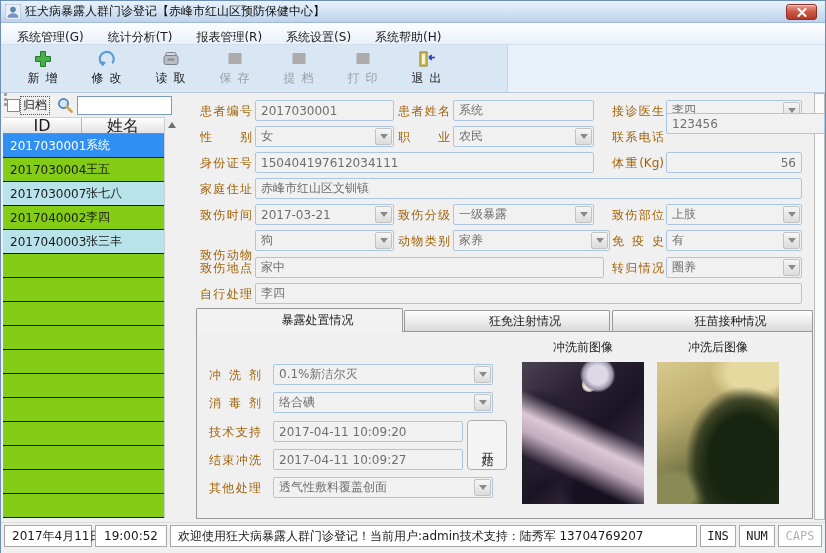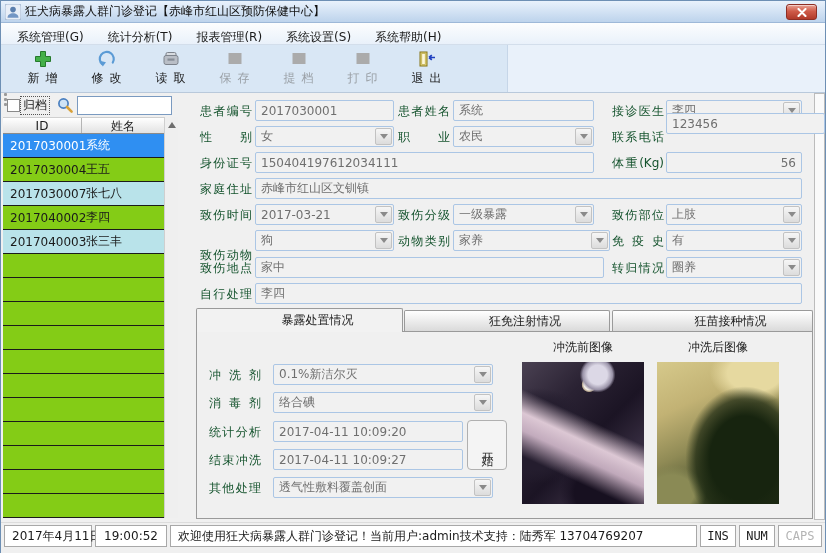--- a/index.html
+++ b/index.html
@@ -45,21 +45,21 @@
     margin-left:6px; cursor:pointer; }
   .archive-lbl { padding:0 2px; border:1px dotted #555; }
   .search-btn { width:20px; height:20px; margin-left:5px; display:flex; align-items:center;
     justify-content:center; cursor:pointer; }
   .search-input { margin-left:2px; width:95px; height:19px; border:1px solid #7a9ac0;
     background:#fff; font:inherit; padding:0 3px; }
 
   .ptable { position:absolute; left:2px; top:116px; width:161px; height:401px; background:#fff; }
   .thead { display:flex; height:17px; background:linear-gradient(#ffffff,#e2e2e2);
     border-bottom:1px solid #8a8a8a; border-top:1px solid #cfcfcf; }
-  .th { text-align:center; line-height:16px; font-size:12px; }
+  .th { text-align:center; line-height:16px; font-size:16px; }
   .th.id { width:79px; border-right:1px solid #b5b5b5; }
   .th.nm { flex:1; }
   .trow { display:flex; height:24px; border-bottom:1px solid #1b1b1b; background:#84cc16;
     align-items:center; cursor:pointer; }
   .trow .cid { width:77px; padding-left:7px; }
   .trow .cnm { flex:1; padding-left:6px; }
   .trow.selected { background:#2f8ff2; color:#fff; }
   .trow.archived { background:#b9e3ea; }
   .vscroll { position:absolute; left:163px; top:116px; width:14px; height:401px;
     background:#efefef; border-left:1px solid #cfcfcf; }
@@ -67,21 +67,21 @@
   .arrow-up { width:0; height:0; border:4px solid transparent; border-bottom:6px solid #6e6e6e; margin-bottom:3px; }
 
   
   .rstrip { position:absolute; left:813px; top:92px; width:11px; height:427px;
     background:#fafafa; border:1px solid #bcbcbc; }
   .grip { position:absolute; left:3px; top:92px; display:flex; flex-direction:column; gap:2px; }
   .grip i { width:3px; height:3px; background:#9a9a9a; border-radius:1px; }
 
   
   .flabel { position:absolute; height:20px; line-height:20px; text-align:justify;
-    text-align-last:justify; color:#14532d; }
+    text-align-last:justify; color:#a16207; }
   .field { position:absolute; height:21px; background:#f1f1f1; border:1px solid #abc6e5;
     border-radius:2px; display:flex; align-items:center; }
   .fval { flex:1; padding:0 5px; color:#6f6f6f; white-space:nowrap; overflow:hidden; }
   .fval.right { text-align:right; }
   .dd-btn { width:17px; height:17px; margin-right:1px; background:linear-gradient(#f6f6f6,#dcdcdc);
     border:1px solid #c2c2c2; border-radius:2px; display:flex; align-items:center;
     justify-content:center; cursor:pointer; }
   .caret { width:0; height:0; border:4px solid transparent; border-top:5px solid #8a8a8a; margin-top:4px; }
 
   
@@ -405,21 +405,21 @@
     </div>
 
   <span class="flabel" style="left:208px;top:392px;width:52px;z-index:3">消 毒 剂</span>
   <div class="field" style="left:272px;top:391px;width:220px;z-index:3">
       <span class="fval">络合碘</span>
       <span class="dd-btn">
         <i class="caret"></i>
       </span>
     </div>
 
-  <span class="flabel" style="left:208px;top:421px;width:52px;z-index:3">统计分析</span>
+  <span class="flabel" style="left:208px;top:421px;width:52px;z-index:3">技术支持</span>
   <div class="field" style="left:272px;top:420px;width:190px;z-index:3">
       <span class="fval">2017-04-11 10:09:20</span>
     </div>
 
   <span class="flabel" style="left:208px;top:449px;width:52px;z-index:3">结束冲洗</span>
   <div class="field" style="left:272px;top:448px;width:190px;z-index:3">
       <span class="fval">2017-04-11 10:09:27</span>
     </div>
 
   <span class="flabel" style="left:208px;top:477px;width:52px;z-index:3">其他处理</span>

